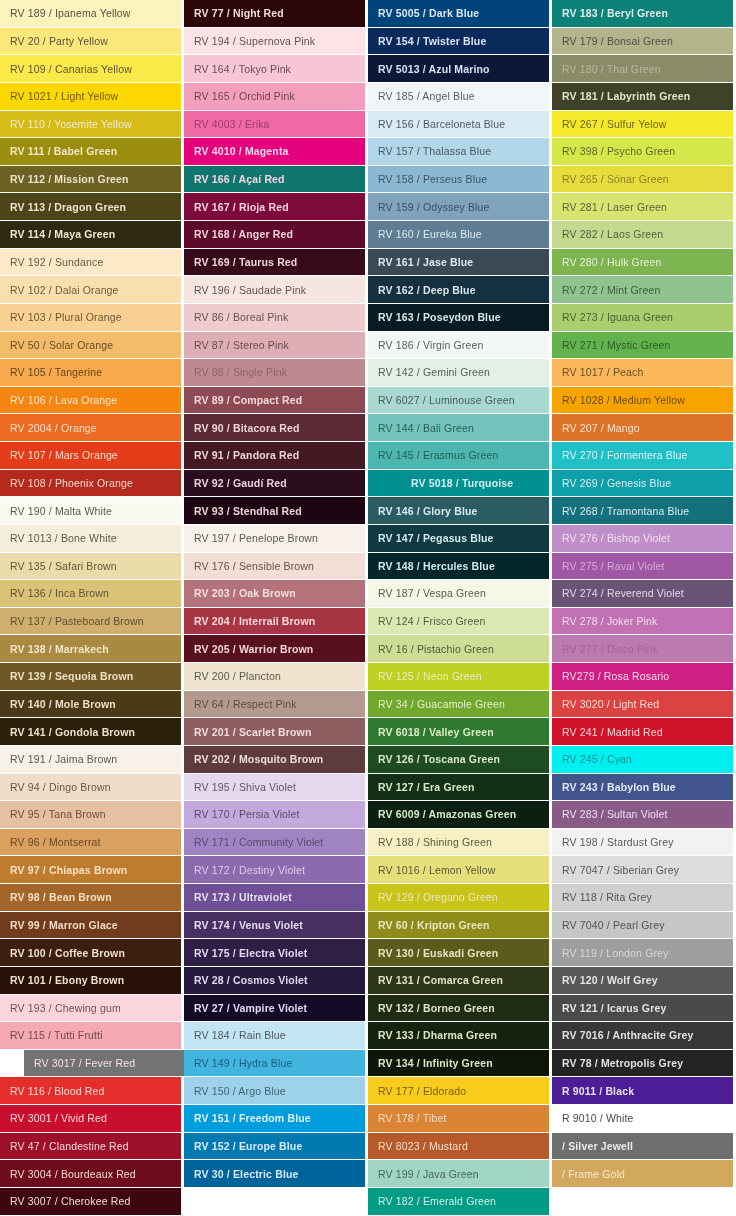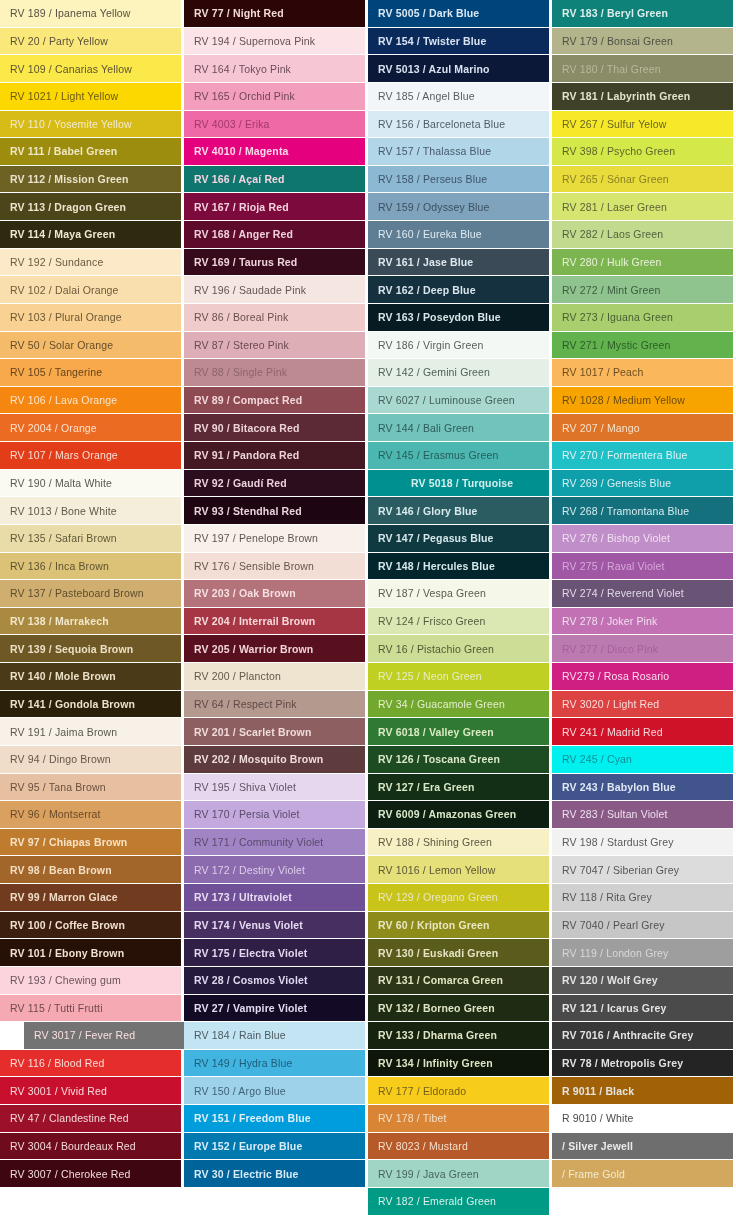--- a/index.html
+++ b/index.html
@@ -102,20 +102,23 @@
       </div>
       <div class="swatch" style="background-color: rgb(245, 134, 15);">
         <span class="swatch-label" style="color: rgb(251, 230, 204);">RV 106 / Lava Orange</span>
       </div>
       <div class="swatch" style="background-color: rgb(236, 107, 34);">
         <span class="swatch-label" style="color: rgb(252, 227, 209);">RV 2004 / Orange</span>
       </div>
       <div class="swatch" style="background-color: rgb(226, 61, 24);">
         <span class="swatch-label" style="color: rgb(251, 220, 208);">RV 107 / Mars Orange</span>
       </div>
+      <div class="swatch" style="background-color: rgb(180, 42, 28);">
+        <span class="swatch-label" style="color: rgb(246, 216, 208);">RV 108 / Phoenix Orange</span>
+      </div>
       <div class="swatch" style="background-color: rgb(251, 250, 242);">
         <span class="swatch-label" style="color: rgb(90, 87, 80);">RV 190 / Malta White</span>
       </div>
       <div class="swatch" style="background-color: rgb(244, 238, 219);">
         <span class="swatch-label" style="color: rgb(94, 89, 74);">RV 1013 / Bone White</span>
       </div>
       <div class="swatch" style="background-color: rgb(233, 220, 168);">
         <span class="swatch-label" style="color: rgb(95, 89, 57);">RV 135 / Safari Brown</span>
       </div>
       <div class="swatch" style="background-color: rgb(220, 194, 119);">
@@ -567,21 +570,21 @@
       </div>
       <div class="swatch bold" style="background-color: rgb(74, 74, 74);">
         <span class="swatch-label" style="color: rgb(228, 228, 228);">RV 121 / Icarus Grey</span>
       </div>
       <div class="swatch bold" style="background-color: rgb(56, 56, 56);">
         <span class="swatch-label" style="color: rgb(226, 226, 226);">RV 7016 / Anthracite Grey</span>
       </div>
       <div class="swatch bold" style="background-color: rgb(36, 36, 36);">
         <span class="swatch-label" style="color: rgb(226, 226, 226);">RV 78 / Metropolis Grey</span>
       </div>
-      <div class="swatch bold" style="background-color: #a16207;">
+      <div class="swatch bold" style="background-color: #4c1d95;">
         <span class="swatch-label" style="color: rgb(228, 228, 228);">R 9011 / Black</span>
       </div>
       <div class="swatch" style="background-color: rgb(255, 255, 255);">
         <span class="swatch-label" style="color: rgb(74, 74, 74);">R 9010 / White</span>
       </div>
       <div class="swatch bold" style="background-color: rgb(110, 110, 110);">
         <span class="swatch-label" style="color: rgb(234, 234, 234);">/ Silver Jewell</span>
       </div>
       <div class="swatch" style="background-color: rgb(209, 168, 94);">
         <span class="swatch-label" style="color: rgb(244, 234, 214);">/ Frame Gold</span>

